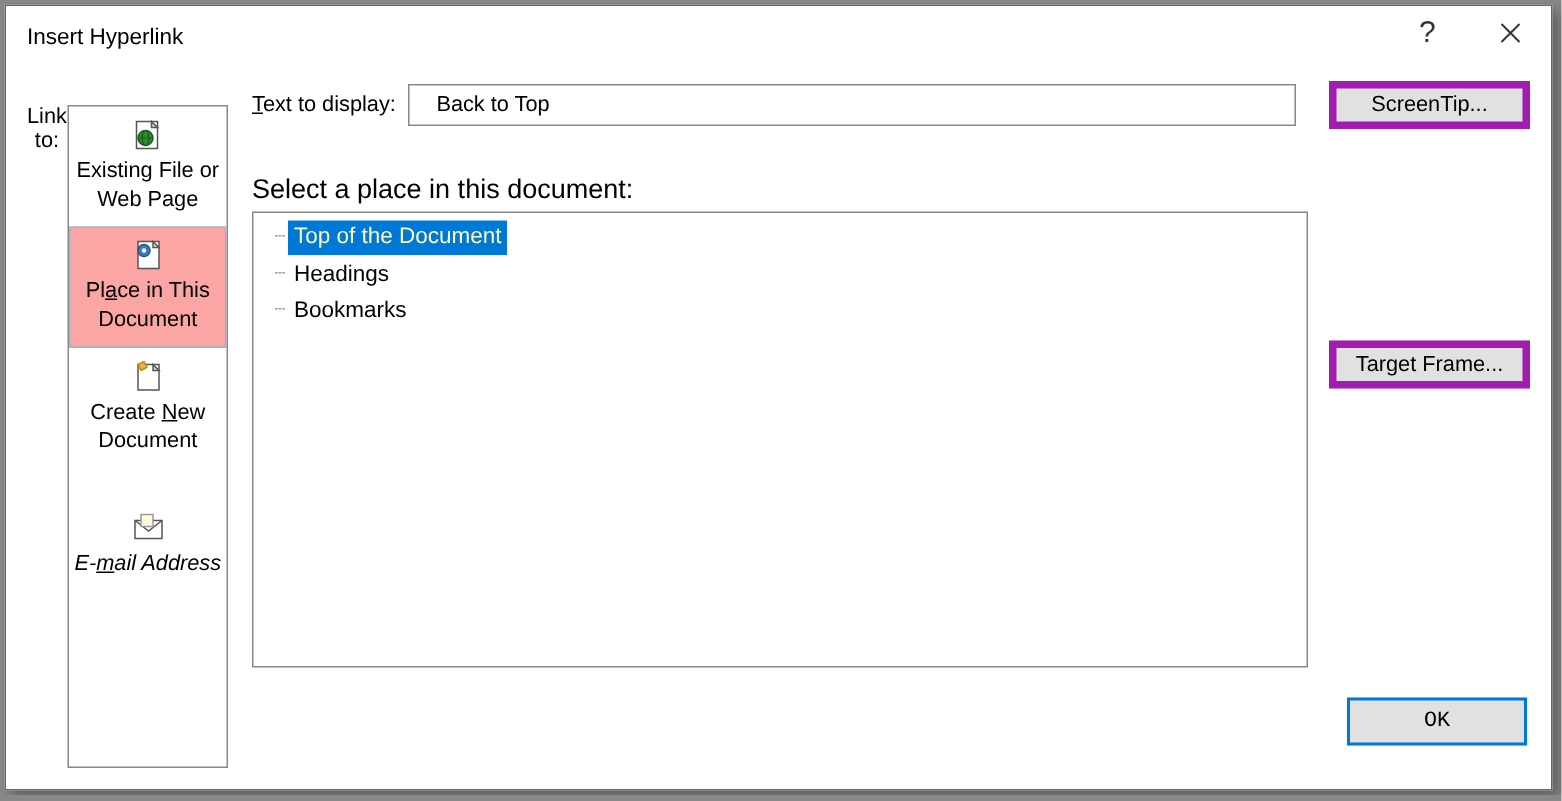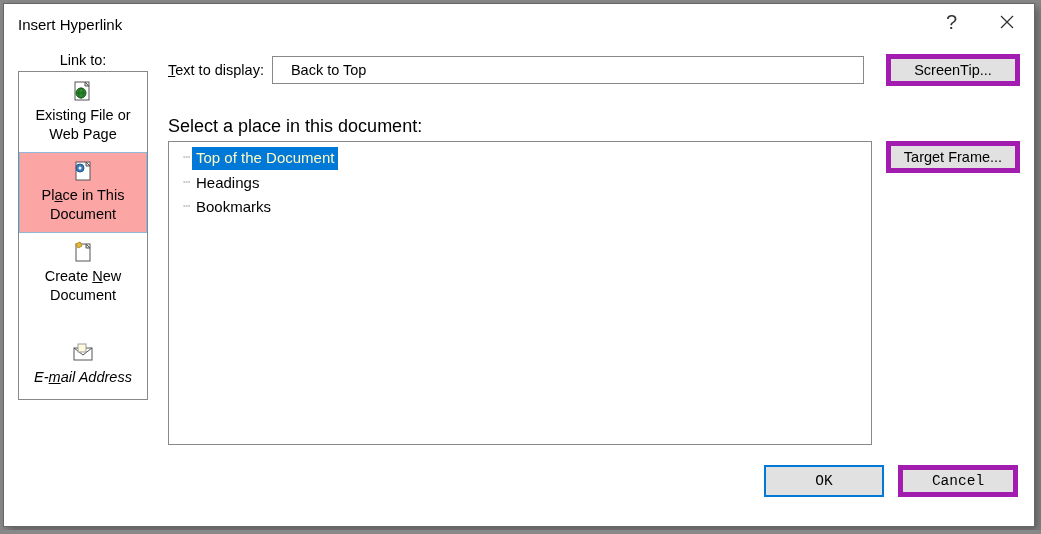--- a/index.html
+++ b/index.html
@@ -48,21 +48,22 @@
     .titlebar-btn.help { font-size: 20px; }
     .titlebar-btn.close svg { width: 16px; height: 16px; }
     .content {
       flex: 1;
       display: flex;
       padding: 8px 14px 14px 14px;
     }
     .sidebar {
       width: 130px;
       display: flex;
-      flex-direction: column;
+      flex-direction: row;
+      margin-top: 18px;
     }
     .sidebar-label {
       text-align: center;
       font-size: 14.5px;
       margin-bottom: 3px;
     }
     .sidebar-items {
       border: 1px solid #888;
       flex: 0 0 auto;
     }
@@ -163,21 +164,22 @@
     .tree-text {
       padding: 0 4px;
     }
     .tree-item.selected .tree-text {
       background: #0078d7;
       color: #fef9c3;
     }
     .right-buttons {
       width: 134px;
       display: flex;
-      flex-direction: row;
+      flex-direction: column;
+      gap: 20px;
     }
     .footer {
       display: flex;
       justify-content: flex-end;
       gap: 14px;
       margin-top: 20px;
       padding-right: 2px;
     }
     .btn-ok, .btn-cancel {
       width: 120px;
@@ -288,17 +290,16 @@
           </div>
         </div>
         <div class="right-buttons">
           <div style="height:66px;"></div>
           <button class="btn btn-target">Target Frame...</button>
         </div>
       </div>
 
       <div class="footer">
         <button class="btn btn-ok">OK</button>
-        <button class="btn btn-cancel">Cancel</button>
       </div>
     </div>
   </div>
 </div>
 
 </body></html>

